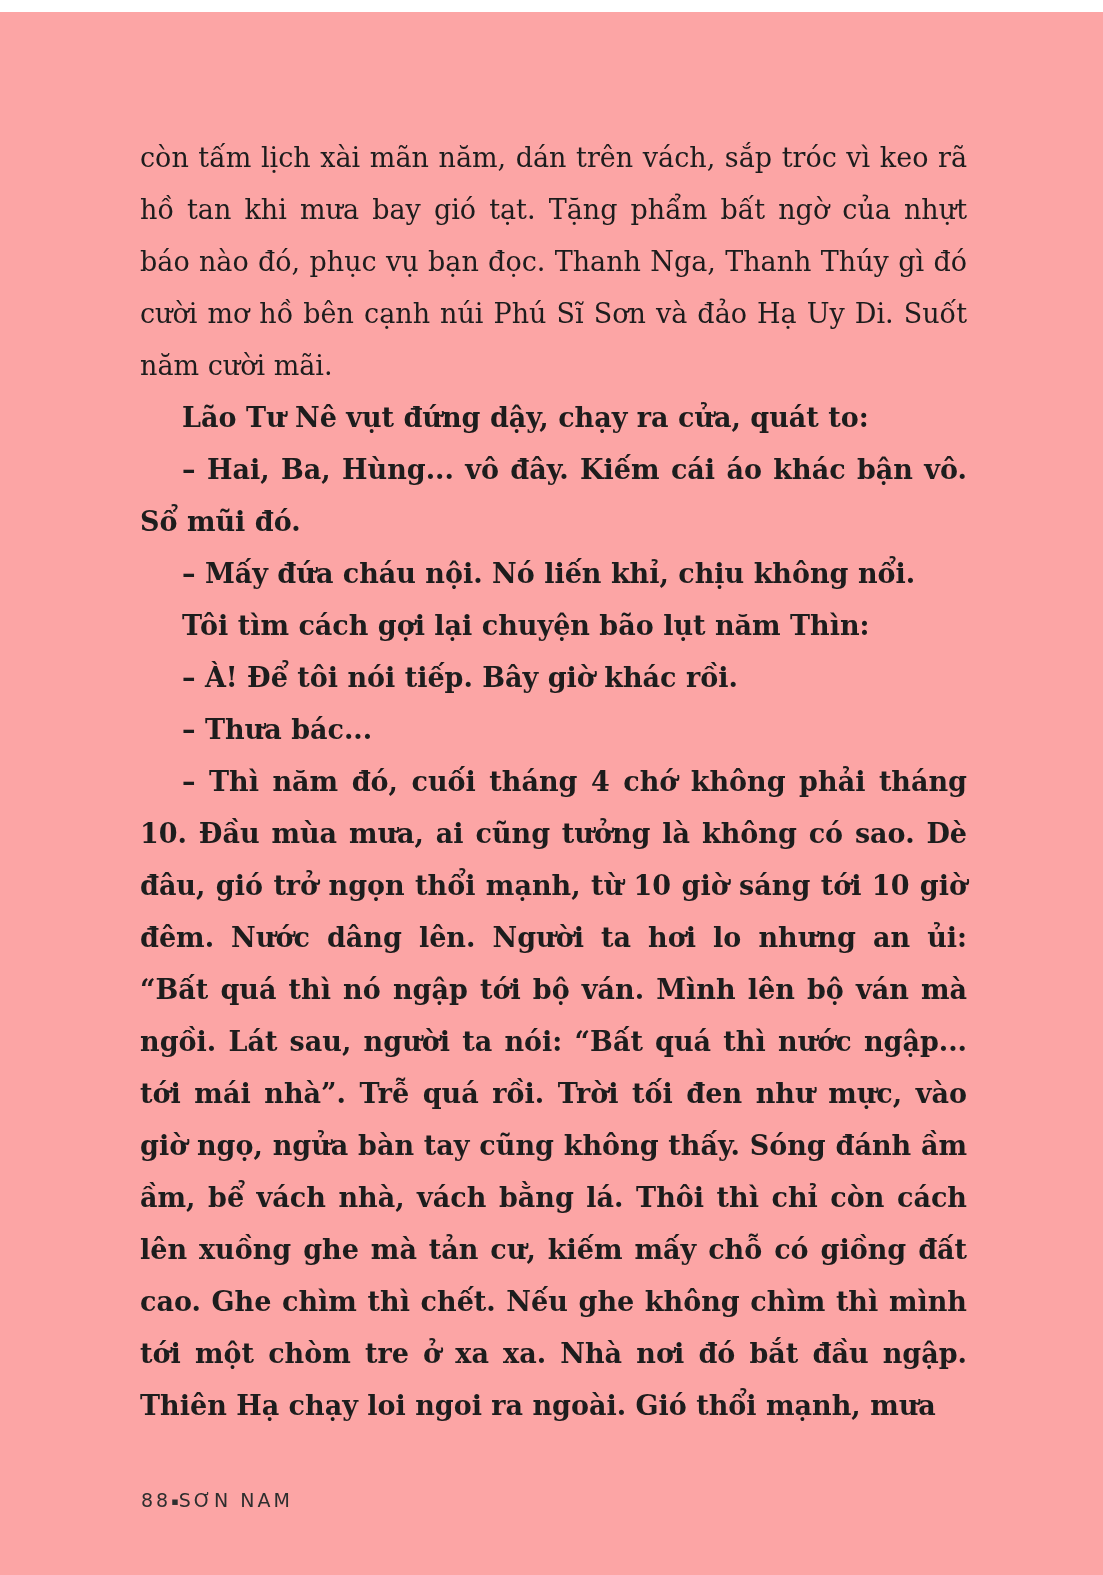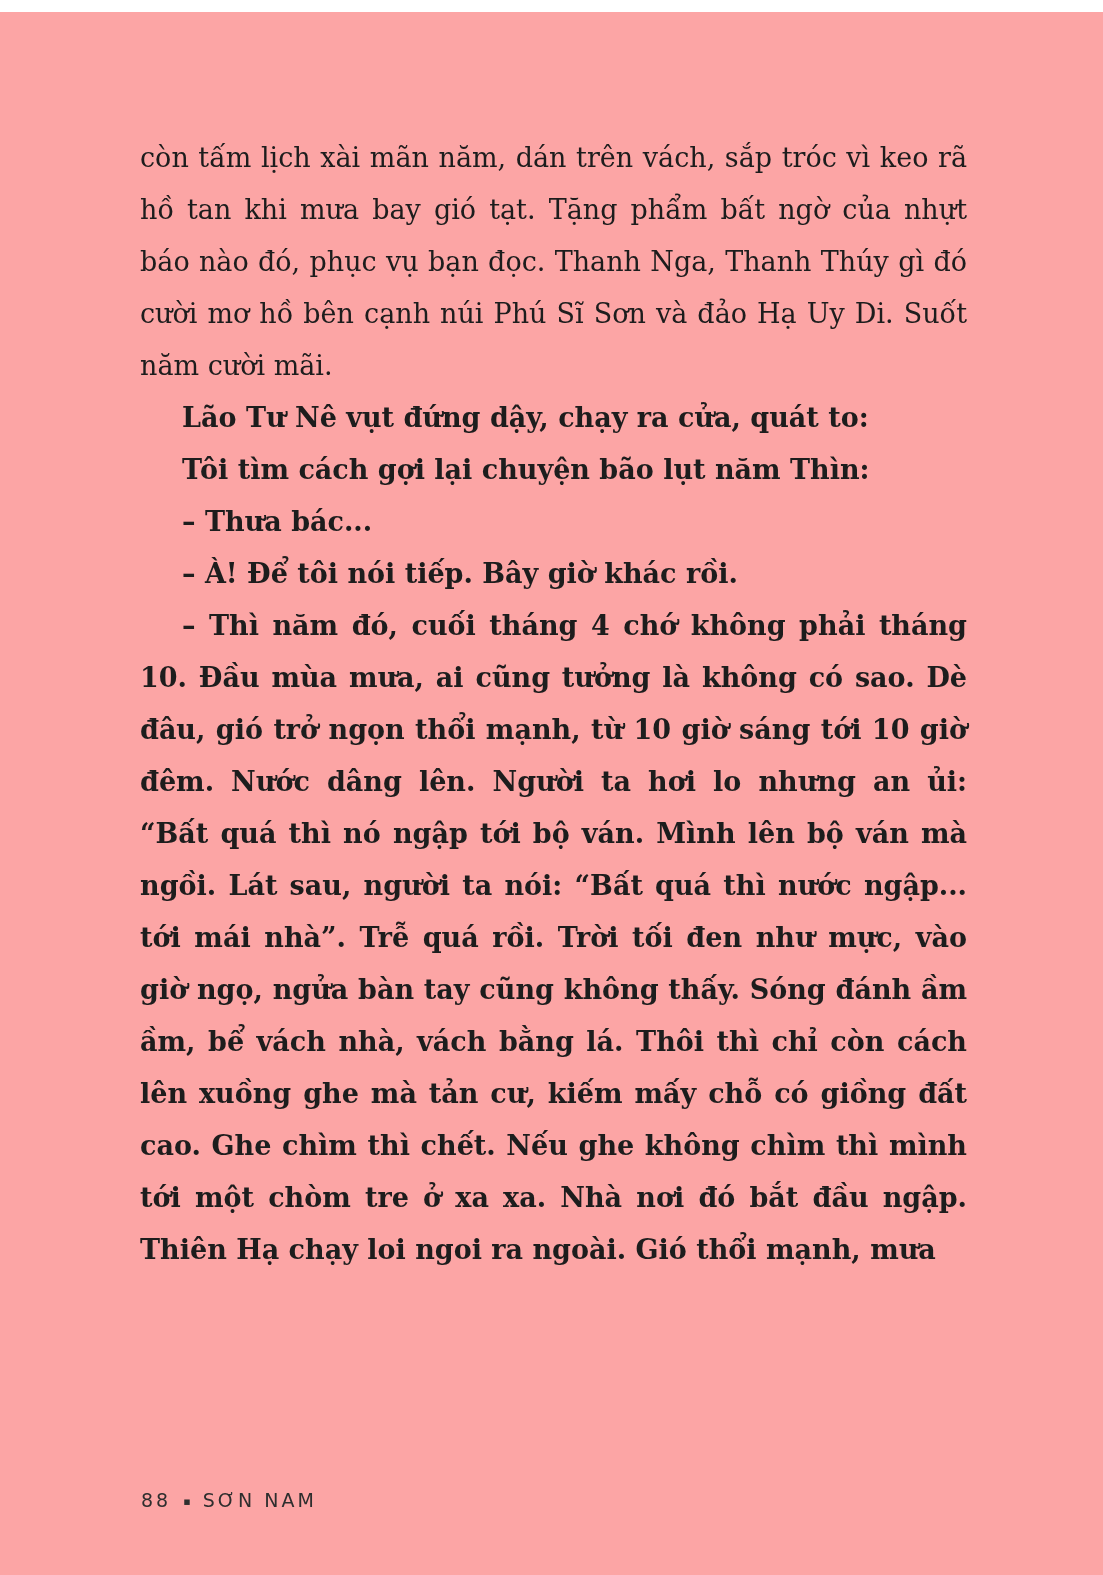--- a/index.html
+++ b/index.html
@@ -26,43 +26,45 @@
     text-align: justify;
     text-justify: inter-word;
   }
   p.para.indent { text-indent: 42px; font-weight: bold; }
   .footer {
     position: absolute;
     left: 141px;
     top: 1477px;
     display: flex;
     align-items: center;
-    gap: 12px;
+    gap: 0;
     font-family: "DejaVu Sans", sans-serif;
     font-size: 19px;
     letter-spacing: 3px;
     color: #2e2e2e;
   }
   .footer .sep {
     font-size: 11px;
     letter-spacing: 0;
     position: relative;
     top: 1px;
   }
 </style>
 </head>
 <body>
 
 <div class="page">
   <div class="text-block" id="paragraphs">
       <p class="para">còn tấm lịch xài mãn năm, dán trên vách, sắp tróc vì keo rã hồ tan khi mưa bay gió tạt. Tặng phẩm bất ngờ của nhựt báo nào đó, phục vụ bạn đọc. Thanh Nga, Thanh Thúy gì đó cười mơ hồ bên cạnh núi Phú Sĩ Sơn và đảo Hạ Uy Di. Suốt năm cười mãi.</p>
       <p class="para indent">Lão Tư Nê vụt đứng dậy, chạy ra cửa, quát to:</p>
+      <p class="para indent">– Hai, Ba, Hùng... vô đây. Kiếm cái áo khác bận vô. Sổ mũi đó.</p>
+      <p class="para indent">– Mấy đứa cháu nội. Nó liến khỉ, chịu không nổi.</p>
       <p class="para indent">Tôi tìm cách gợi lại chuyện bão lụt năm Thìn:</p>
+      <p class="para indent">– À! Để tôi nói tiếp. Bây giờ khác rồi.</p>
       <p class="para indent">– Thưa bác...</p>
-      <p class="para indent">– À! Để tôi nói tiếp. Bây giờ khác rồi.</p>
       <p class="para indent">– Thì năm đó, cuối tháng 4 chớ không phải tháng 10. Đầu mùa mưa, ai cũng tưởng là không có sao. Dè đâu, gió trở ngọn thổi mạnh, từ 10 giờ sáng tới 10 giờ đêm. Nước dâng lên. Người ta hơi lo nhưng an ủi: “Bất quá thì nó ngập tới bộ ván. Mình lên bộ ván mà ngồi. Lát sau, người ta nói: “Bất quá thì nước ngập... tới mái nhà”. Trễ quá rồi. Trời tối đen như mực, vào giờ ngọ, ngửa bàn tay cũng không thấy. Sóng đánh ầm ầm, bể vách nhà, vách bằng lá. Thôi thì chỉ còn cách lên xuồng ghe mà tản cư, kiếm mấy chỗ có giồng đất cao. Ghe chìm thì chết. Nếu ghe không chìm thì mình tới một chòm tre ở xa xa. Nhà nơi đó bắt đầu ngập. Thiên Hạ chạy loi ngoi ra ngoài. Gió thổi mạnh, mưa</p>
     </div>
   <div class="footer">
     <span class="num">88</span>
     <span class="sep">▪</span>
     <span class="author">SƠN NAM</span>
   </div>
 </div>
 
 </body></html>

